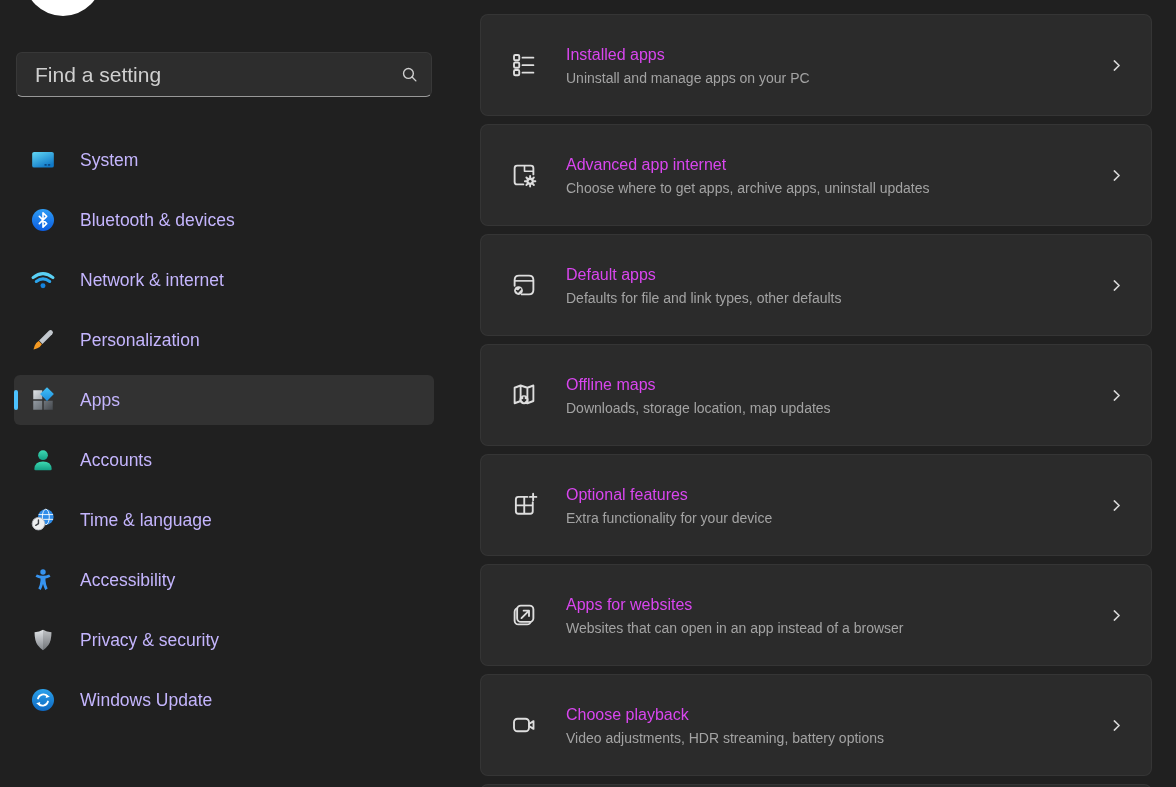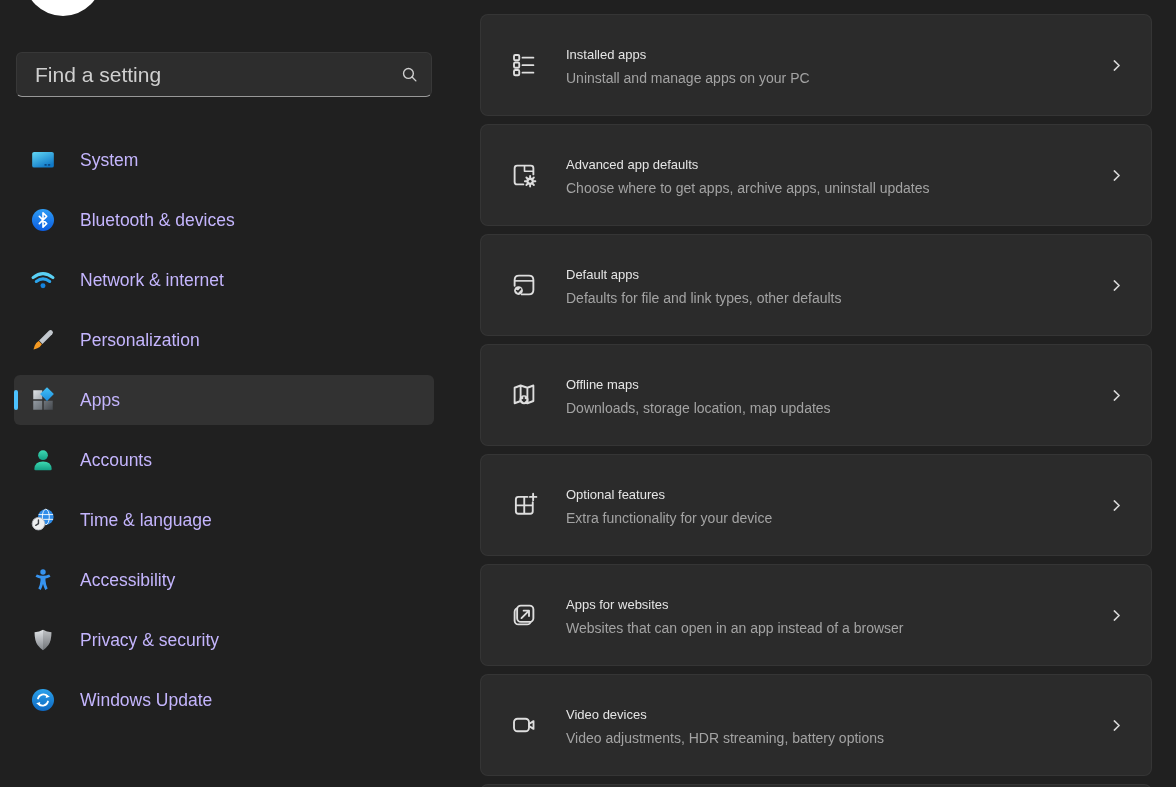--- a/index.html
+++ b/index.html
@@ -42,21 +42,21 @@
   
   .main{position:absolute;left:480px;top:14px;width:672px;}
   .card{
     height:102px;margin-bottom:8px;background:#2b2b2b;
     border:1px solid rgba(255,255,255,0.05);border-radius:8px;
     display:flex;align-items:center;padding:0 28px;box-sizing:border-box;cursor:pointer;
   }
   .card-icon{width:30px;height:30px;display:flex;flex:none;margin-right:27px;}
   .card-icon svg{display:block;}
   .card-text{display:flex;flex-direction:column;gap:3px;flex:1;min-width:0;}
-  .card-title{font-size:13px;line-height:23px;color:#e5e5e5;white-space:nowrap;}
+  .card-title{font-size:16px;line-height:23px;color:#d946ef;white-space:nowrap;}
   .card-sub{font-size:14px;line-height:18px;color:#a3a3a3;white-space:nowrap;}
   .chevron{display:flex;flex:none;margin-left:16px;}
   .card.partial{height:40px;margin-bottom:0;}
 </style>
 </head>
 <body>
 
 <div class="avatar"></div>
 
 <aside class="sidebar">
@@ -256,21 +256,21 @@
               <path d="M12.4 4.7 V9 M12.4 9 H19.3" stroke-width="1.3"></path>
             </g>
             <circle cx="16.9" cy="17" r="3" fill="#dedede"></circle>
             <g stroke="#dedede" stroke-width="1.5" stroke-linecap="round">
               <path d="M20 17 H21.1 M19.1 19.2 L19.9 20 M16.9 20.1 V21.2 M14.7 19.2 L13.9 20 M13.8 17 H12.7 M14.7 14.8 L13.9 14 M16.9 13.9 V12.8 M19.1 14.8 L19.9 14"></path>
             </g>
             <circle cx="16.9" cy="17" r="1.1" fill="#2b2b2b"></circle>
           </svg>
         </span>
     <span class="card-text">
-      <span class="card-title">Advanced app defaults</span>
+      <span class="card-title">Advanced app internet</span>
       <span class="card-sub">Choose where to get apps, archive apps, uninstall updates</span>
     </span>
     <span class="chevron">
           <svg width="13" height="13" viewBox="0 0 12 12" fill="none" stroke="#d7d7d7" stroke-width="1.5" stroke-linecap="round" stroke-linejoin="round">
             <path d="M4 1.8 L8.4 6 L4 10.2"></path>
           </svg>
         </span>
   </div>
       <div class="card">
     <span class="card-icon">
@@ -346,21 +346,21 @@
         </span>
   </div>
       <div class="card">
     <span class="card-icon">
           <svg width="30" height="30" viewBox="0 0 24 24">
             <rect x="4" y="7" width="12" height="10" rx="2.8" fill="none" stroke="#dedede" stroke-width="1.5"></rect>
             <path d="M16 11.2 L19.6 8.9 V15.1 L16 12.8" fill="none" stroke="#dedede" stroke-width="1.5" stroke-linejoin="round" stroke-linecap="round"></path>
           </svg>
         </span>
     <span class="card-text">
-      <span class="card-title">Video devices</span>
+      <span class="card-title">Choose playback</span>
       <span class="card-sub">Video adjustments, HDR streaming, battery options</span>
     </span>
     <span class="chevron">
           <svg width="13" height="13" viewBox="0 0 12 12" fill="none" stroke="#d7d7d7" stroke-width="1.5" stroke-linecap="round" stroke-linejoin="round">
             <path d="M4 1.8 L8.4 6 L4 10.2"></path>
           </svg>
         </span>
   </div>
     </div>
   <div class="card partial"></div>

